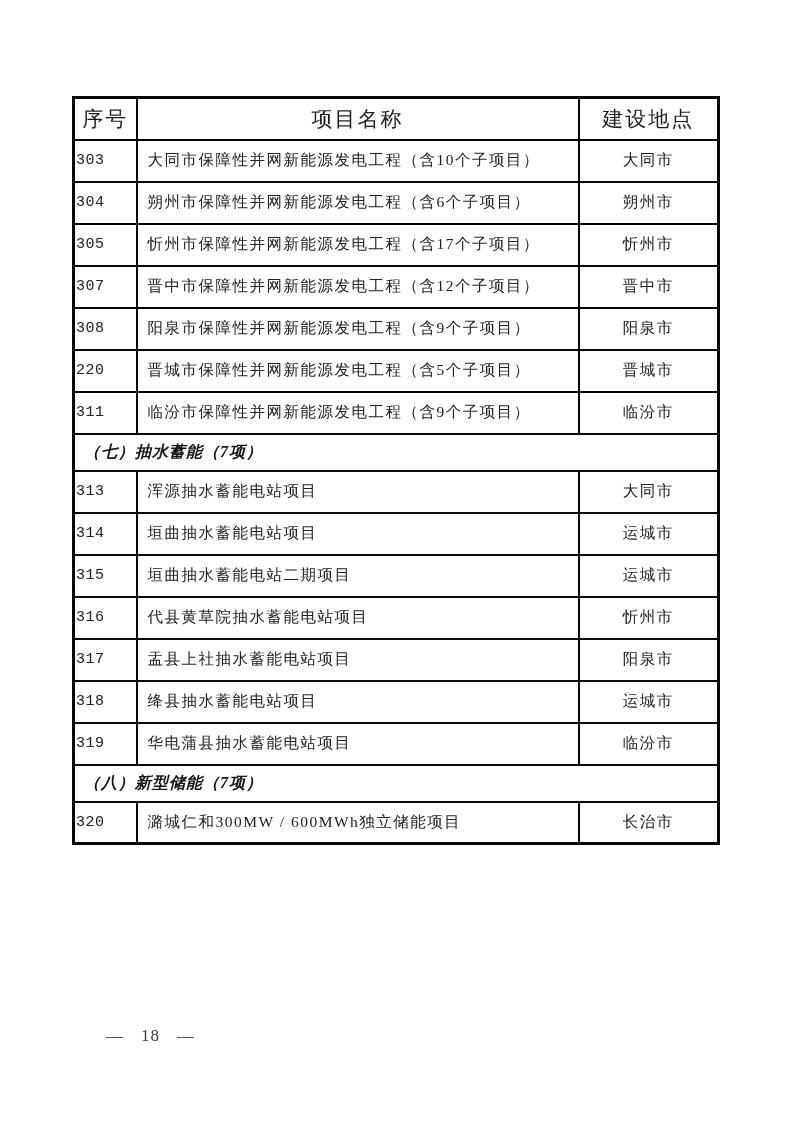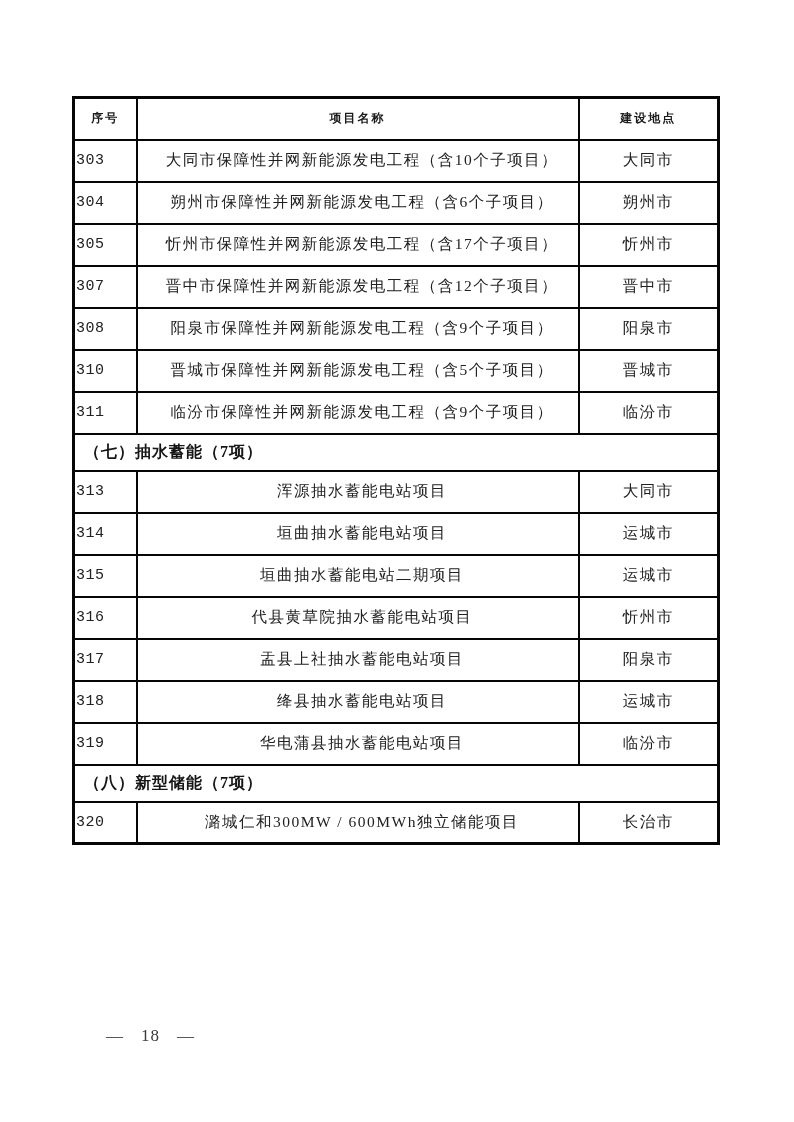--- a/index.html
+++ b/index.html
@@ -35,47 +35,47 @@
     vertical-align: middle;
     overflow: hidden;
     white-space: nowrap;
   }
   col.c-no  { width: 63px; }
   col.c-name{ width: 442px; }
   col.c-loc { width: 140px; }
 
   tr.head-row { height: 42px; }
   tr.head-row th {
-    font-size: 12px;
-    font-weight: bold;
+    font-size: 21px;
+    font-weight: normal;
     text-align: center;
     letter-spacing: 2px;
     color: #1b1b1b;
   }
   tr.item { height: 42px; }
   td.no {
     text-align: left;
     font-size: 15px;
     letter-spacing: 0.5px;
     font-family: Liberation Mono, monospace;
   }
   td.name {
-    text-align: center;
+    text-align: left;
     padding-left: 10px;
     font-size: 15.5px;
     letter-spacing: 1.5px;
     margin-top: 7px;
   }
   td.loc {
     text-align: center;
     font-size: 15.5px;
     letter-spacing: 1.5px;
     margin-left: 48px;
   }
-  tr.section { height: 37px; }
+  tr.section { height: 37px; font-style: italic; }
   tr.section td {
     font-size: 16px;
     font-weight: bold;
     text-align: left;
     padding-left: 9px;
     letter-spacing: 1px;
     color: #151515;
   }
   .footer {
     position: absolute;
@@ -127,21 +127,21 @@
           <td class="no">307</td>
           <td class="name">晋中市保障性并网新能源发电工程（含12个子项目）</td>
           <td class="loc">晋中市</td>
         </tr>
         <tr class="item">
           <td class="no">308</td>
           <td class="name">阳泉市保障性并网新能源发电工程（含9个子项目）</td>
           <td class="loc">阳泉市</td>
         </tr>
         <tr class="item">
-          <td class="no">310</td>
+          <td class="no">220</td>
           <td class="name">晋城市保障性并网新能源发电工程（含5个子项目）</td>
           <td class="loc">晋城市</td>
         </tr>
         <tr class="item">
           <td class="no">311</td>
           <td class="name">临汾市保障性并网新能源发电工程（含9个子项目）</td>
           <td class="loc">临汾市</td>
         </tr>
         <tr class="section">
           <td colspan="3">（七）抽水蓄能（7项）</td>

